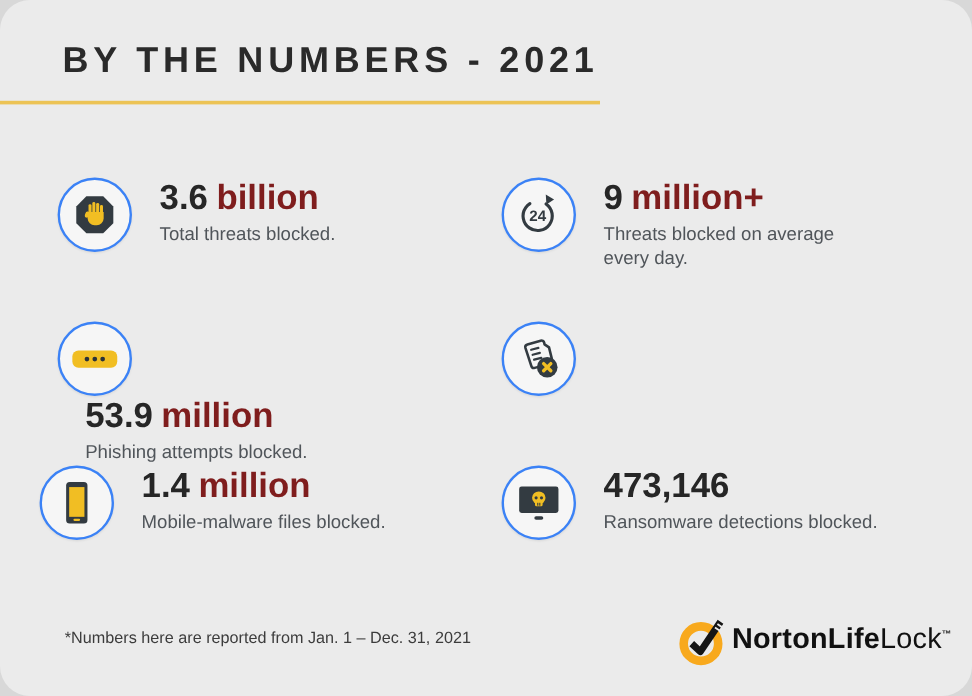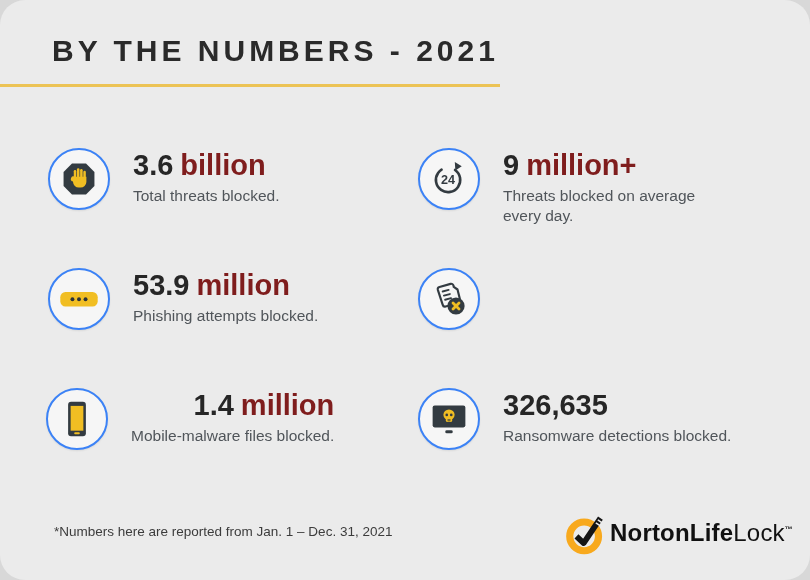--- a/index.html
+++ b/index.html
@@ -27,23 +27,23 @@
   .stat-text{margin-left:23px;margin-top:1px;}
   .stat-number{font-size:29px;line-height:32px;color:#262626;white-space:nowrap;}
   .stat-number .val{font-weight:800;}
   .stat-number .unit{font-weight:600;margin-left:7px;color:#7f1d1d;}
   .stat-desc{
     margin-top:5px;font-size:15.5px;line-height:20px;color:#50555A;max-width:250px;
   }
   .stat-desc.narrow{max-width:228px;}
   .s1{left:48px;top:148px;}
   .s2{left:418px;top:148px;}
-  .s3{left:48px;top:268px;}
+  .s3{left:48px;top:268px;flex-direction:column;}
   .s4{left:418px;top:268px;}
-  .s5{left:46px;top:388px;text-align:right;}
+  .s5{left:33px;top:388px;}
   .s6{left:418px;top:388px;}
   
   .footnote{
     position:absolute;left:54px;top:524px;font-size:13.5px;color:#3C3C3C;
   }
   .logo{
     position:absolute;left:564px;top:510px;display:flex;align-items:center;
   }
   .logo svg{display:block;}
   .logo-text{
@@ -160,21 +160,21 @@
           <rect x="27.6" y="29.5" width="6.8" height="4.6" rx="1.4" fill="#F1BE23"></rect>
           <circle cx="28.6" cy="26.6" r="1.4" fill="#333B41"></circle>
           <circle cx="33.4" cy="26.6" r="1.4" fill="#333B41"></circle>
           <rect x="29.6" y="31" width="1" height="2.6" fill="#333B41"></rect>
           <rect x="31.4" y="31" width="1" height="2.6" fill="#333B41"></rect>
         </g>
       </svg>
     </div>
     <div class="stat-text">
       <div class="stat-number">
-        <span class="val">326,635</span><span class="unit"></span>
+        <span class="val">473,146</span><span class="unit"></span>
       </div>
       <div class="stat-desc">Ransomware detections blocked.</div>
     </div>
   </div>
 
   <div class="footnote">*Numbers here are reported from Jan. 1 – Dec. 31, 2021</div>
 
   <div class="logo">
     <svg width="46" height="46" viewBox="0 0 48 48">
       <circle cx="21" cy="27.5" r="15" fill="none" stroke="#F8A91D" stroke-width="7.5"></circle>

